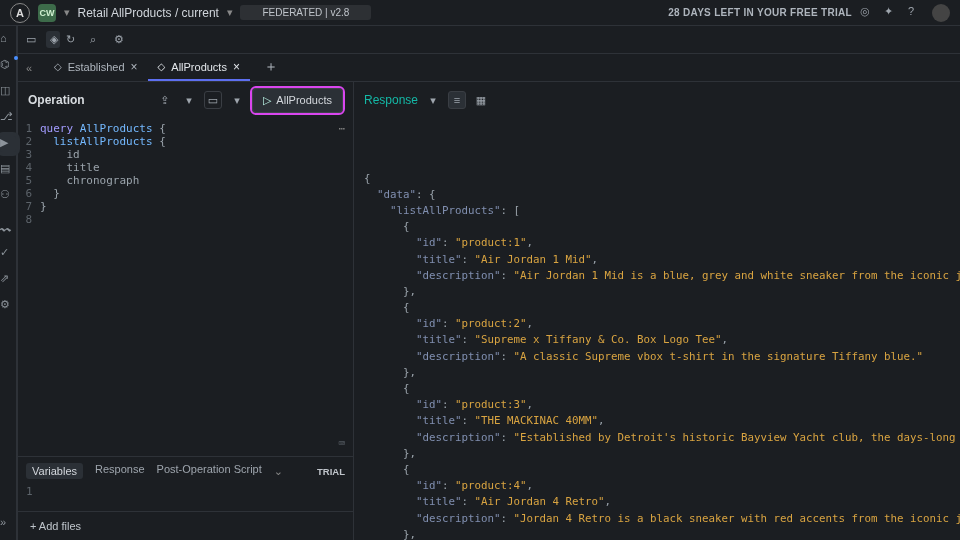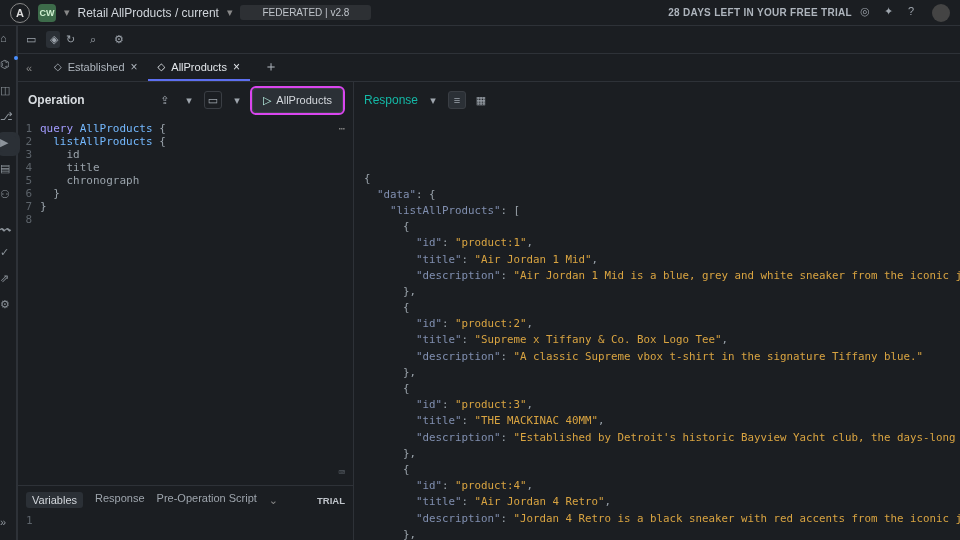--- a/index.html
+++ b/index.html
@@ -185,27 +185,28 @@
                 <span class="code"></span>
               </div>
             </div>
           <span class="kbd" style="position:absolute;bottom:6px;right:8px;color:#5c636a;">⌨</span>
         </div>
         <div class="varbox">
           <div class="vartabs">
             <span id="vt-host" style="display:flex;gap:12px;">
                 <span class="t active">Variables</span>
                 <span class="t">Response</span>
-                <span class="t">Pre-Operation Script</span>
+                <span class="t">Post-Operation Script</span>
               </span>
             <span class="cd">⌄</span>
             <span class="jsn">TRIAL</span>
           </div>
           <div class="varbody">1</div>
         </div>
+        <div class="addfiles">+  Add files</div>
       </div>
       <div class="respcol">
         <div class="resphead">
           <span class="title">Response</span>
           <span class="ic-btn">▾</span>
           <span class="ic-btn ic-sq" style="background:#2b3036;">≡</span>
           <span class="ic-btn">▦</span>
           <span class="sp"></span>
 
         </div>

